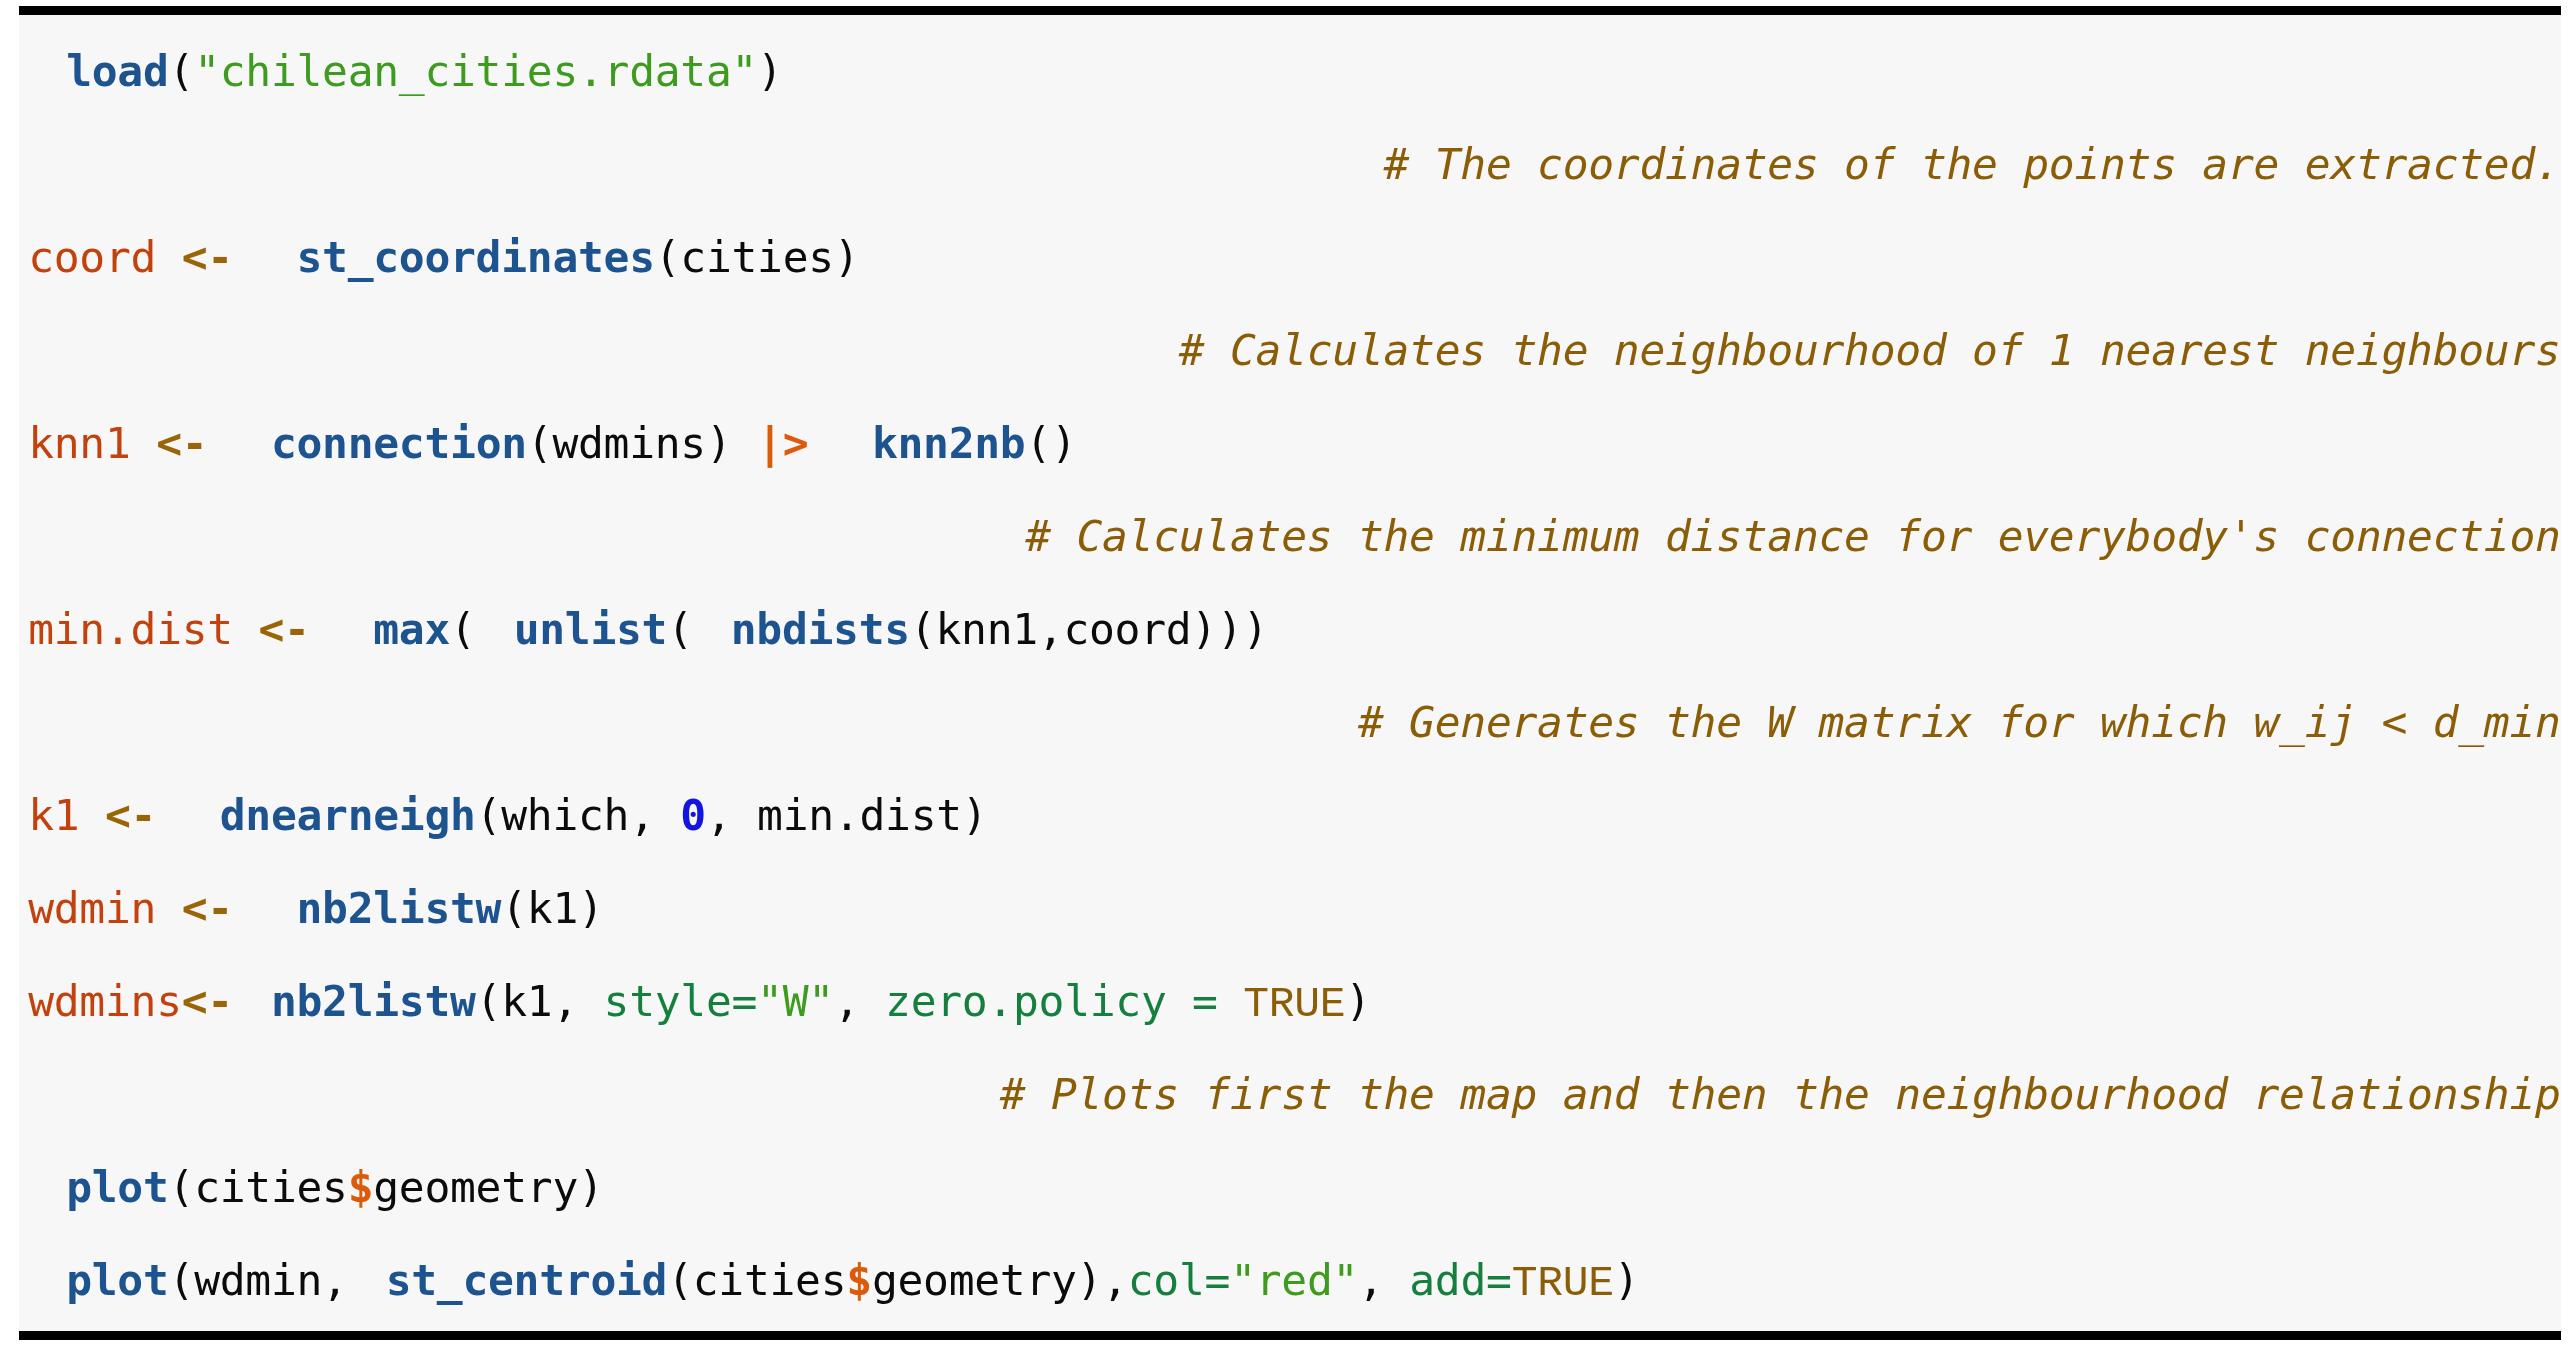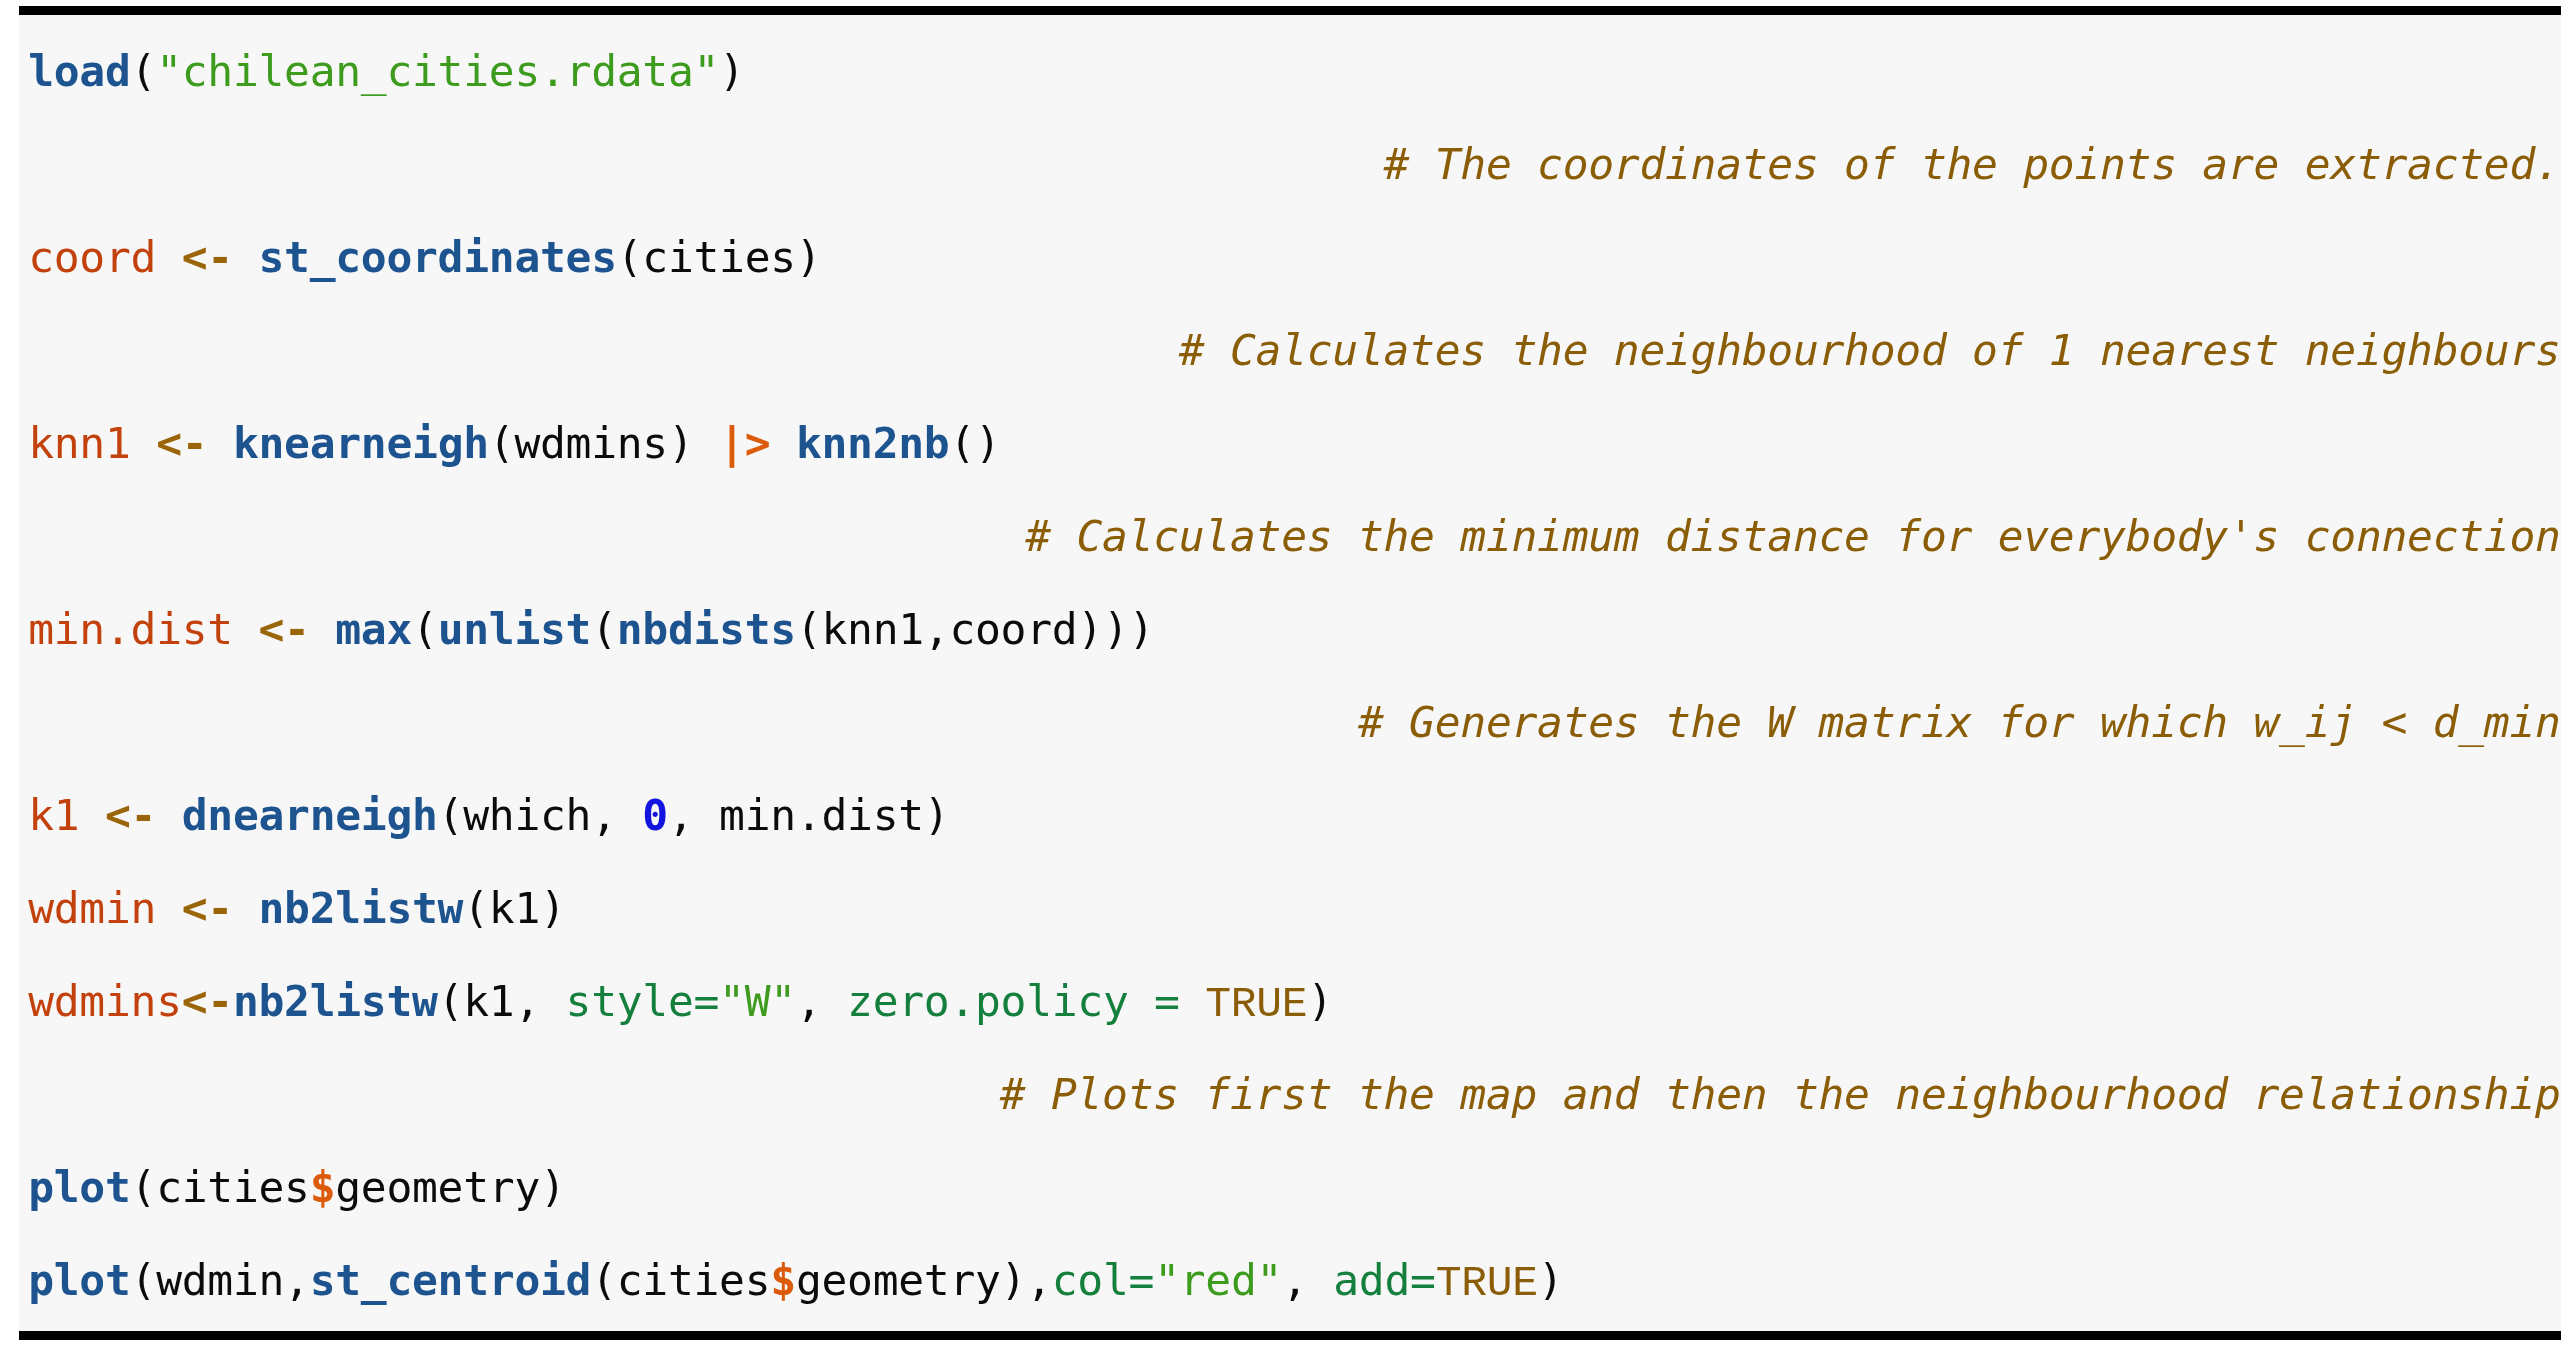--- a/index.html
+++ b/index.html
@@ -32,21 +32,21 @@
     line-height: 93px;
     height: 93px;
     white-space: pre;
     padding-left: 9.6px;
     letter-spacing: -0.3px;
     color: #0b0b0b;
   }
 
   
   .tk-default  { color: #0b0b0b; }
-  .tk-func     { color: #1d5490; font-weight: bold; }
+  .tk-func     { color: #1d5490; font-weight: bold; margin-left: 38px; }
   .tk-string   { color: #3d9b1e; }
   .tk-comment  { color: #8a5d06; font-style: italic; }
   .tk-assign   { color: #9a6508; font-weight: bold; }
   .tk-pipe     { color: #db5b0b; font-weight: bold; }
   .tk-number   { color: #1414e0; font-weight: bold; }
   .tk-arg      { color: #15803d; }
   .tk-const    { color: #8a5d06; font-family: Liberation Mono, monospace; }
   .tk-dollar   { color: #db5b0b; font-weight: bold; }
   .tk-punct    { color: #0b0b0b; }
   .tk-var      { color: #c2410c; }
@@ -59,21 +59,21 @@
 </style>
 </head>
 <body>
 
 <div id="code-block">
   <div id="code-lines">
       <div class="code-line" title="load(&quot;chilean_cities.rdata&quot;)"><span class="tk-func">load</span><span class="tk-punct">(</span><span class="tk-string">"chilean_cities.rdata"</span><span class="tk-punct">)</span></div>
       <div class="code-line comment-line" title="# The coordinates of the points are extracted."><span class="tk-comment"># The coordinates of the points are extracted.</span></div>
       <div class="code-line" title="coord &lt;- st_coordinates(cities)"><span class="tk-var">coord </span><span class="tk-assign">&lt;-</span><span class="tk-default"> </span><span class="tk-func">st_coordinates</span><span class="tk-punct">(cities)</span></div>
       <div class="code-line comment-line" title="# Calculates the neighbourhood of 1 nearest neighbours"><span class="tk-comment"># Calculates the neighbourhood of 1 nearest neighbours</span></div>
-      <div class="code-line" title="knn1 &lt;- knearneigh(coord) |&gt; knn2nb()"><span class="tk-var">knn1 </span><span class="tk-assign">&lt;-</span><span class="tk-default"> </span><span class="tk-func">knearneigh</span><span class="tk-punct">(wdmins) </span><span class="tk-pipe">|&gt;</span><span class="tk-default"> </span><span class="tk-func">knn2nb</span><span class="tk-punct">()</span></div>
+      <div class="code-line" title="knn1 &lt;- knearneigh(coord) |&gt; knn2nb()"><span class="tk-var">knn1 </span><span class="tk-assign">&lt;-</span><span class="tk-default"> </span><span class="tk-func">connection</span><span class="tk-punct">(wdmins) </span><span class="tk-pipe">|&gt;</span><span class="tk-default"> </span><span class="tk-func">knn2nb</span><span class="tk-punct">()</span></div>
       <div class="code-line comment-line" title="# Calculates the minimum distance for everybody's connection"><span class="tk-comment"># Calculates the minimum distance for everybody's connection</span></div>
       <div class="code-line" title="min.dist &lt;- max(unlist(nbdists(knn1,coord)))"><span class="tk-var">min.dist </span><span class="tk-assign">&lt;-</span><span class="tk-default"> </span><span class="tk-func">max</span><span class="tk-punct">(</span><span class="tk-func">unlist</span><span class="tk-punct">(</span><span class="tk-func">nbdists</span><span class="tk-punct">(knn1,coord)))</span></div>
       <div class="code-line comment-line" title="# Generates the W matrix for which w_ij &lt; d_min"><span class="tk-comment"># Generates the W matrix for which w_ij &lt; d_min</span></div>
       <div class="code-line" title="k1 &lt;- dnearneigh(coord, 0, min.dist)"><span class="tk-var">k1 </span><span class="tk-assign">&lt;-</span><span class="tk-default"> </span><span class="tk-func">dnearneigh</span><span class="tk-punct">(which, </span><span class="tk-number">0</span><span class="tk-punct">, min.dist)</span></div>
       <div class="code-line" title="wdmin &lt;- nb2listw(k1)"><span class="tk-var">wdmin </span><span class="tk-assign">&lt;-</span><span class="tk-default"> </span><span class="tk-func">nb2listw</span><span class="tk-punct">(k1)</span></div>
       <div class="code-line" title="wdmins&lt;-nb2listw(k1, style=&quot;W&quot;, zero.policy = TRUE)"><span class="tk-var">wdmins</span><span class="tk-assign">&lt;-</span><span class="tk-func">nb2listw</span><span class="tk-punct">(k1, </span><span class="tk-arg">style=</span><span class="tk-string">"W"</span><span class="tk-punct">, </span><span class="tk-arg">zero.policy = </span><span class="tk-const">TRUE</span><span class="tk-punct">)</span></div>
       <div class="code-line comment-line" title="# Plots first the map and then the neighbourhood relationship"><span class="tk-comment"># Plots first the map and then the neighbourhood relationship</span></div>
       <div class="code-line" title="plot(cities$geometry)"><span class="tk-func">plot</span><span class="tk-punct">(cities</span><span class="tk-dollar">$</span><span class="tk-punct">geometry)</span></div>
       <div class="code-line" title="plot(wdmin,st_centroid(cities$geometry),col=&quot;red&quot;, add=TRUE)"><span class="tk-func">plot</span><span class="tk-punct">(wdmin,</span><span class="tk-func">st_centroid</span><span class="tk-punct">(cities</span><span class="tk-dollar">$</span><span class="tk-punct">geometry),</span><span class="tk-arg">col=</span><span class="tk-string">"red"</span><span class="tk-punct">, </span><span class="tk-arg">add=</span><span class="tk-const">TRUE</span><span class="tk-punct">)</span></div>
     </div>

